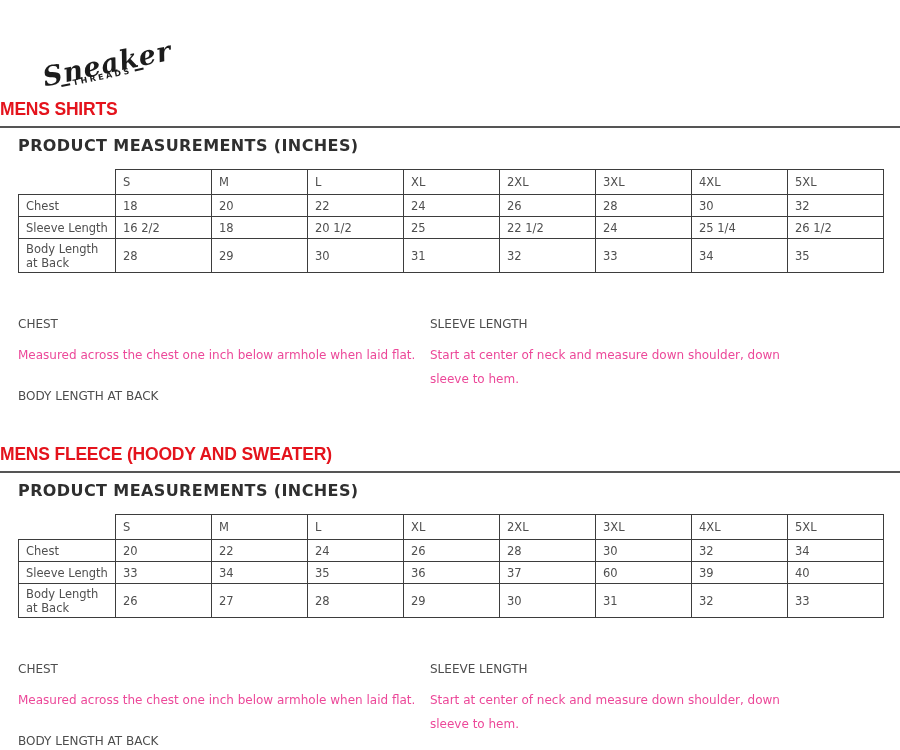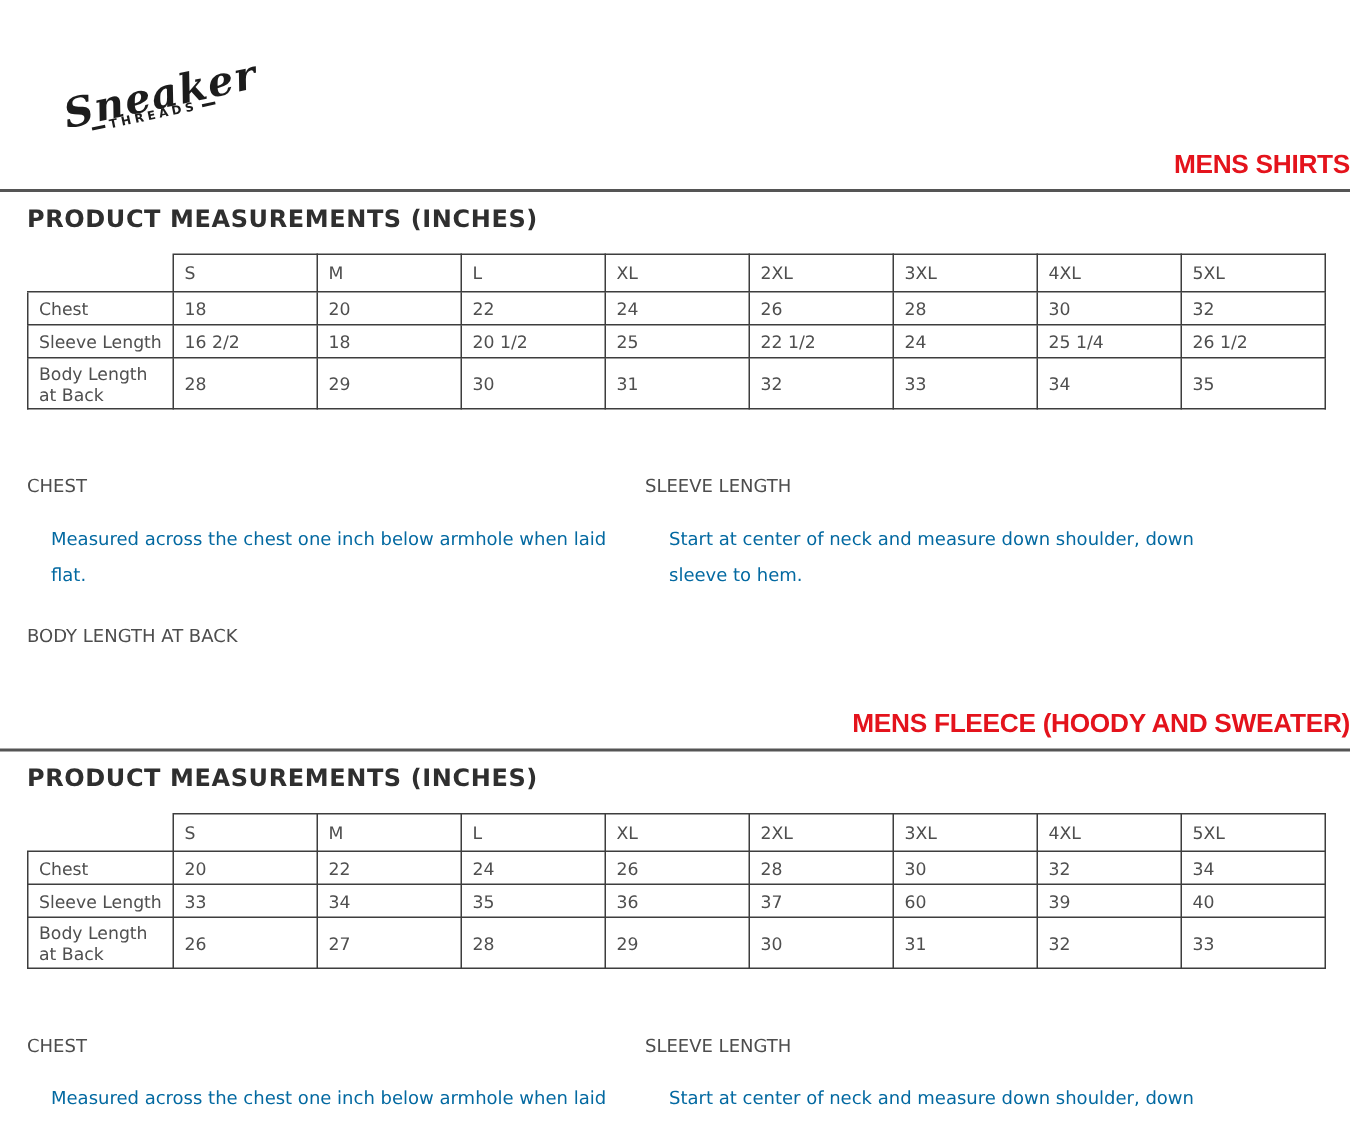--- a/index.html
+++ b/index.html
@@ -25,21 +25,21 @@
   }
   .logo-sub {
     display:flex; align-items:center; gap:3px;
     margin:-7px 0 0 16px;
     font-size:8px; font-weight:bold; letter-spacing:2.5px;
   }
   .logo-sub .dash { width:9px; height:2px; background:#1c1c1c; }
 
   
   .section-title {
-    margin:0; text-align:right;
+    margin:0; text-align:left;
     font-family:"Liberation Sans",sans-serif;
     font-weight:bold; font-size:17.5px; line-height:19px;
     color:#e4131c; letter-spacing:-0.2px;
   }
   .title-1 { padding-top:100px; }
   .title-2 { padding-top:30px; }
   .divider { height:2px; background:#555555; margin-top:7px; }
   .pm-heading {
     margin:8px 0 0 18px;
     font-size:16px; font-weight:bold; letter-spacing:0.4px;
@@ -63,21 +63,21 @@
   .size-table thead th { height:22px; }
   .size-table th.corner { border-top:none; border-left:none; background:#ffffff; }
   .size-table tbody tr.row-std td { height:19px; }
   .size-table tbody tr.row-tall td { height:31px; line-height:14px; }
 
   
   .notes { display:flex; margin:44px 0 0 18px; }
   .notes-left  { width:412px; }
   .notes-right { width:392px; }
   .note-title { margin:0 0 12px 0; font-size:12px; color:#4d4d4d; }
-  .note-desc  { margin:16px; font-size:12px; line-height:24px; color:#0369a1; }
+  .note-desc  { margin:0; font-size:12px; line-height:24px; color:#ec4899; }
   .note-block + .note-block { margin-top:22px; }
 </style>
 </head>
 <body>
 
 <div class="logo">
   <div class="logo-script">Sneaker</div>
   <div class="logo-sub">
     <span class="dash"></span>
     <span>THREADS</span>

